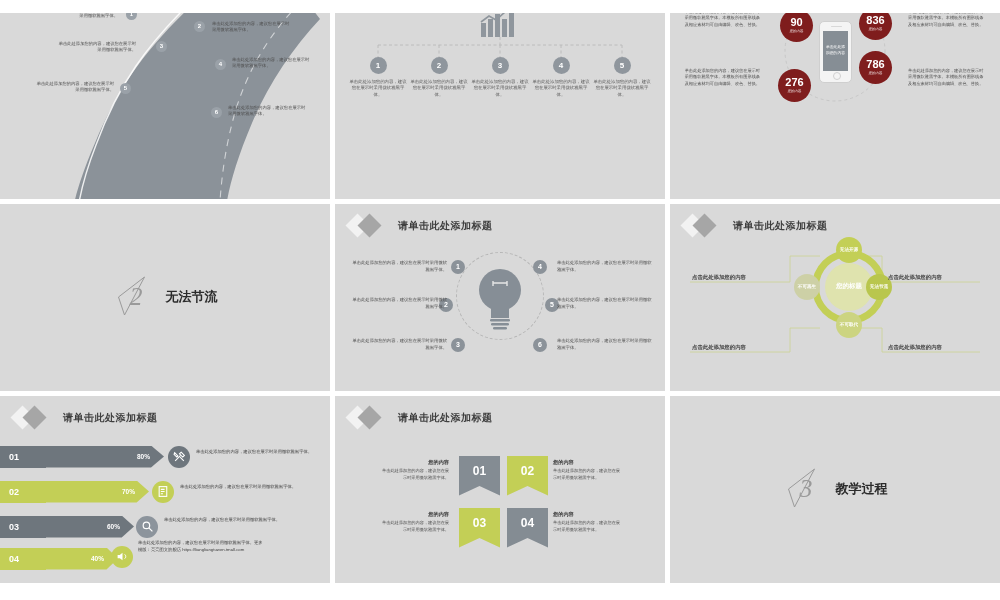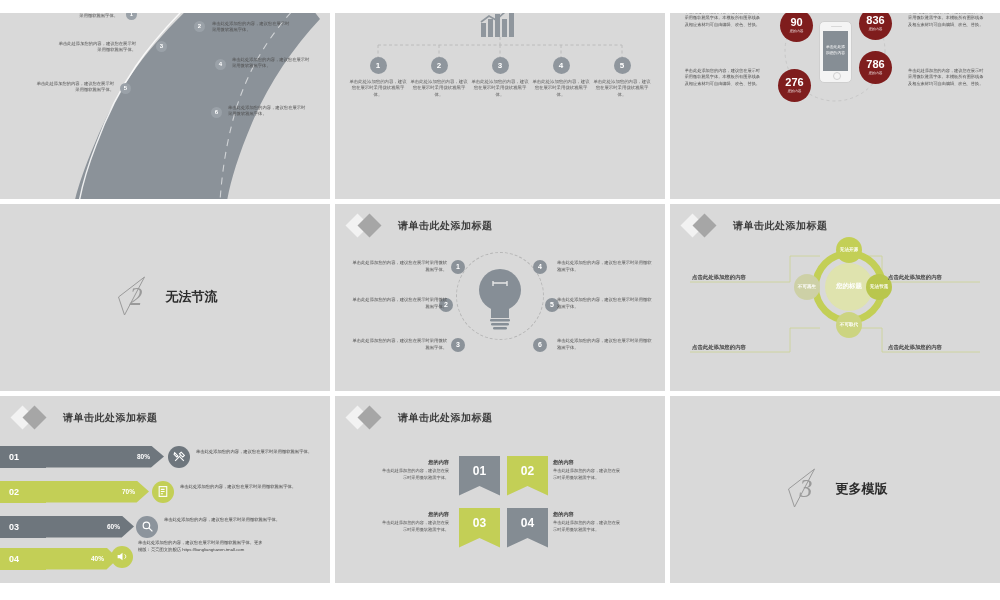--- a/index.html
+++ b/index.html
@@ -383,21 +383,21 @@
   </div>
 
   <div class="slide">
     <div class="sec-wrap">
       <div class="sec-num">
         <svg width="44" height="44" viewBox="0 0 44 44">
           <path d="M32 2 L12 40 L6 22 Z" fill="none" stroke="#9a9a9a" stroke-width="1"></path>
           <text x="17" y="30" font-family="Liberation Serif, serif" font-size="26" fill="#9a9a9a" font-style="italic">3</text>
         </svg>
       </div>
-      <div class="sec-label">更多模版</div>
+      <div class="sec-label">教学过程</div>
     </div>
   </div>
 
   <div class="slide">
     
 
     
     
     
     

